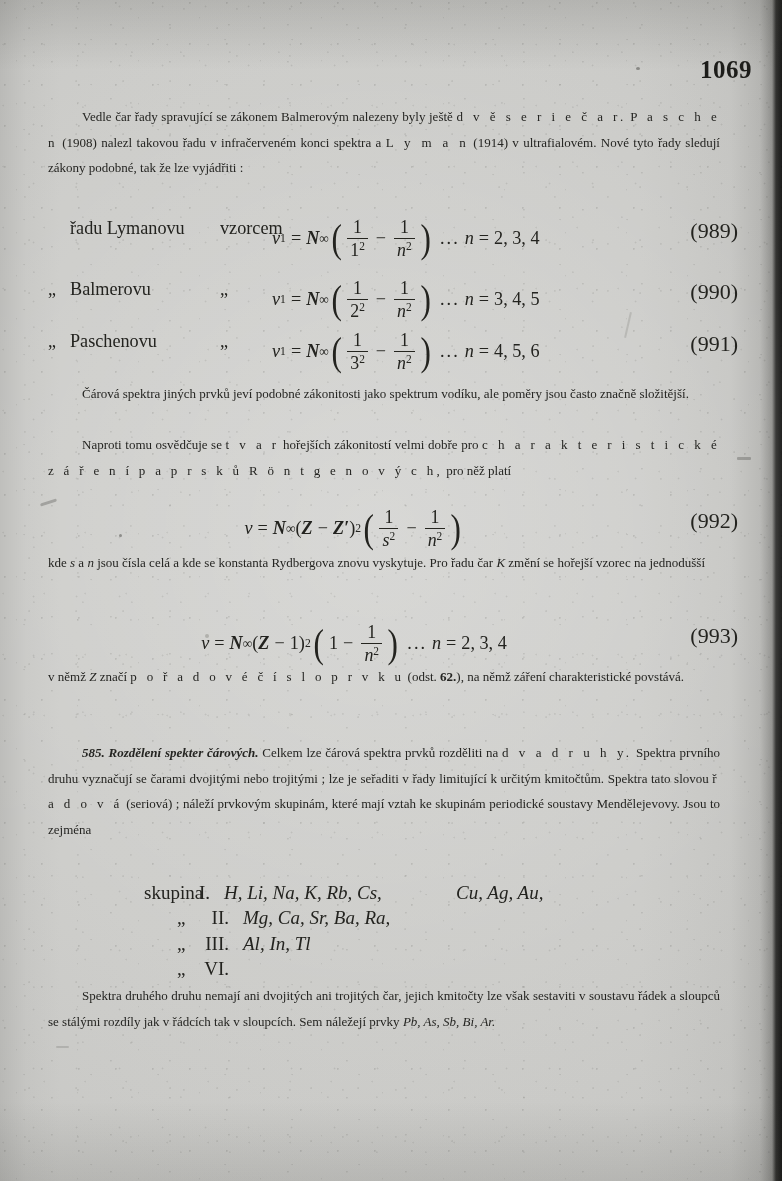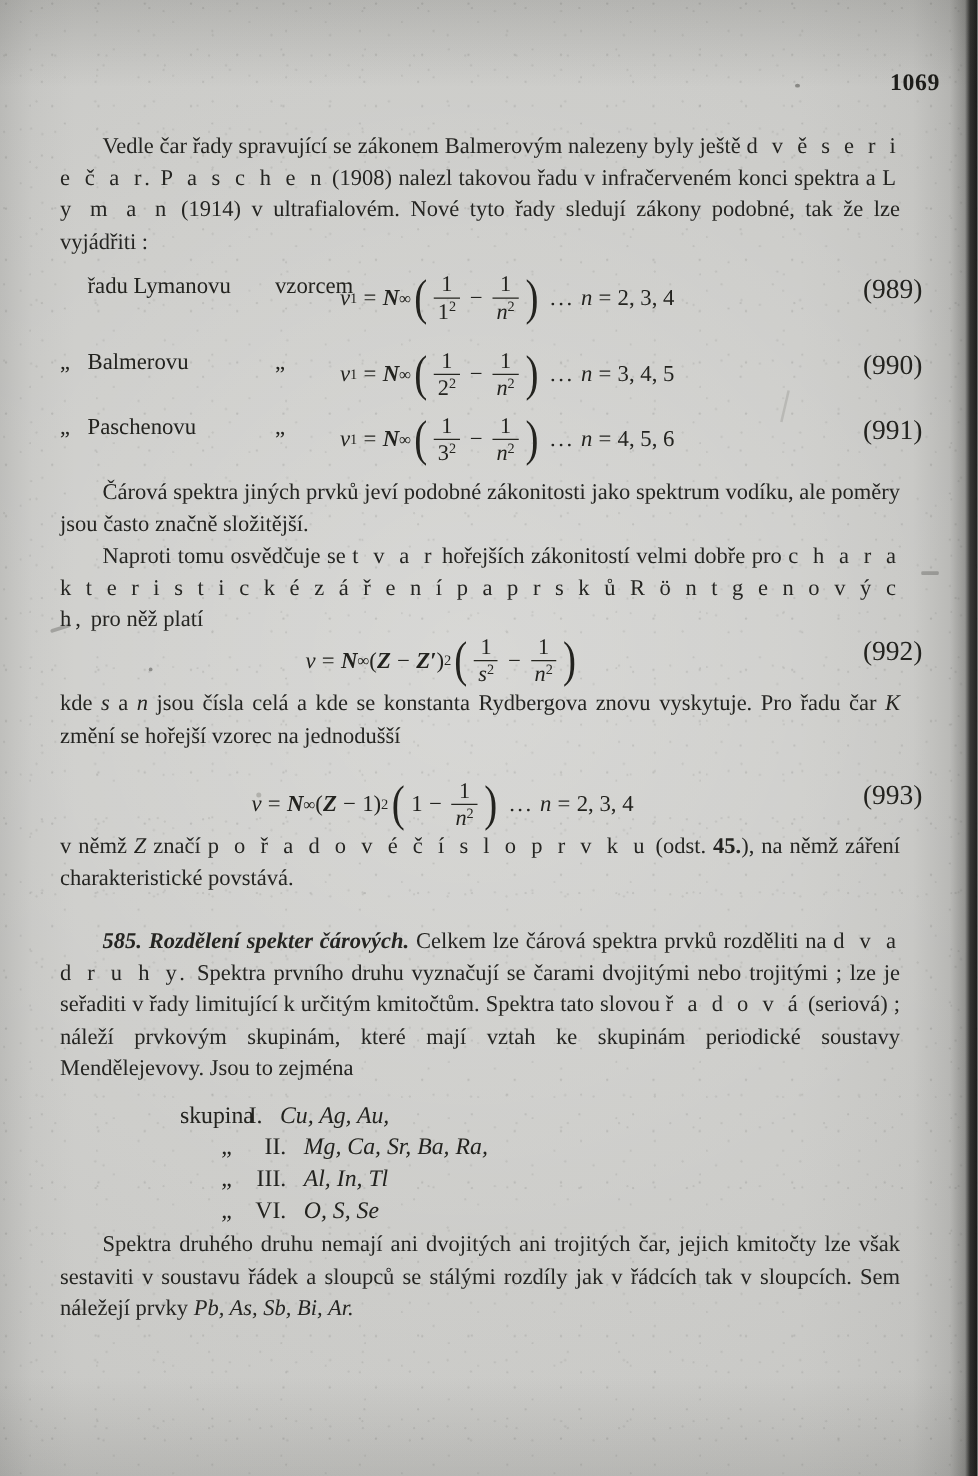--- a/index.html
+++ b/index.html
@@ -53,32 +53,32 @@
   .content {
     position: relative;
     z-index: 3;
   }
 
   
   .folio {
     position: absolute;
     top: 56px;
     right: 30px;
-    font-size: 19px;
+    font-size: 25px;
     font-weight: bold;
     letter-spacing: 0.5px;
     color: #1d1d1a;
   }
 
   
   .textblock {
     position: absolute;
     left: 48px;
     width: 672px;
-    font-size: 18px;
+    font-size: 13px;
     line-height: 25.6px;
     text-align: justify;
     text-justify: inter-word;
     color: #252522;
   }
   .textblock p {
     margin: 0;
   }
   .indent { text-indent: 34px; }
 
@@ -427,51 +427,51 @@
         <span class="dots">...</span>
         <span class="mi">n</span>
         <span class="opeq">=</span>
         <span class="mn">2, 3, 4</span>
       </div>
       <div class="fnum">(993)</div>
     </div>
 
     <div class="textblock" style="top:664px;">
       <p>
-        <span>v němž <i>Z</i> značí </span><span class="sp">p o ř a d o v é  č í s l o  p r v k u</span><span> (odst. </span><span class="bold">45.</span><span>), na němž záření charakteristické povstává.</span>
+        <span>v němž <i>Z</i> značí </span><span class="sp">p o ř a d o v é  č í s l o  p r v k u</span><span> (odst. </span><span class="bold">62.</span><span>), na němž záření charakteristické povstává.</span>
       </p>
     </div>
 
     <div class="textblock indent" style="top:740px;">
       <p>
         <span class="caption-head">585. Rozdělení spekter čárových.</span><span> Celkem lze čárová spektra prvků rozděliti na </span><span class="sp">d v a  d r u h y.</span><span> Spektra prvního druhu vyznačují se čarami dvojitými nebo trojitými ; lze je seřaditi v řady limitující k určitým kmitočtům. Spektra tato slovou </span><span class="sp">ř a d o v á</span><span> (seriová) ; náleží prvkovým skupinám, které mají vztah ke skupinám periodické soustavy Mendělejevovy. Jsou to zejména</span>
       </p>
     </div>
 
     <div class="groups" style="top:880px;">
       <div class="grow">
         <div class="gword">skupina</div>
         <div class="groman">I.</div>
+        <div class="gcolA">H, Li, Na, K, Rb, Cs,</div>
         <div class="gcolB">Cu, Ag, Au,</div>
       </div>
       <div class="grow">
         <div class="gword ditto">„</div>
         <div class="groman">II.</div>
         <div class="gcolA">Mg, Ca, Sr, Ba, Ra,</div>
       </div>
       <div class="grow">
         <div class="gword ditto">„</div>
         <div class="groman">III.</div>
         <div class="gcolA">Al, In, Tl</div>
         <div class="gcolB"></div>
       </div>
       <div class="grow">
         <div class="gword ditto">„</div>
         <div class="groman">VI.</div>
-        <div class="gcolA">O, S, Se</div>
         <div class="gcolB"></div>
       </div>
     </div>
 
     <div class="textblock indent" style="top:983px;">
       <p>
         <span>Spektra druhého druhu nemají ani dvojitých ani trojitých čar, jejich kmitočty lze však sestaviti v soustavu řádek a sloupců se stálými rozdíly jak v řádcích tak v sloupcích. Sem náležejí prvky </span><span class="ital">Pb, As, Sb, Bi, Ar.</span>
       </p>
     </div>
 

